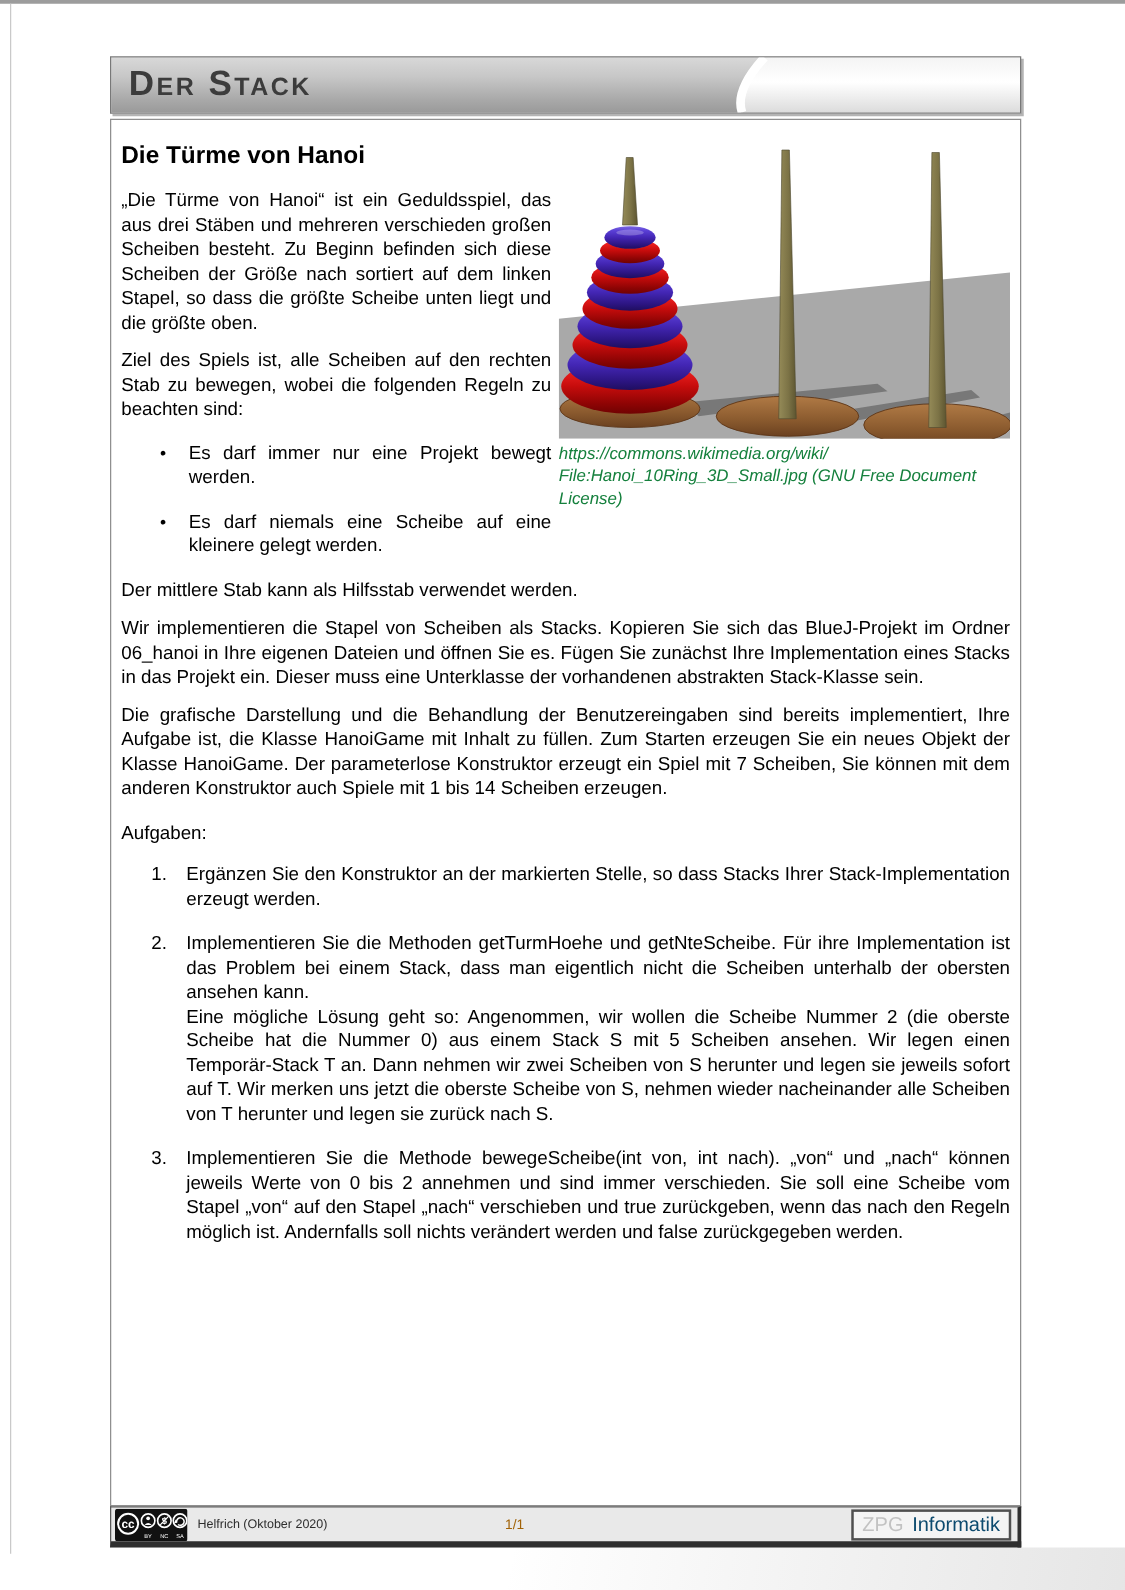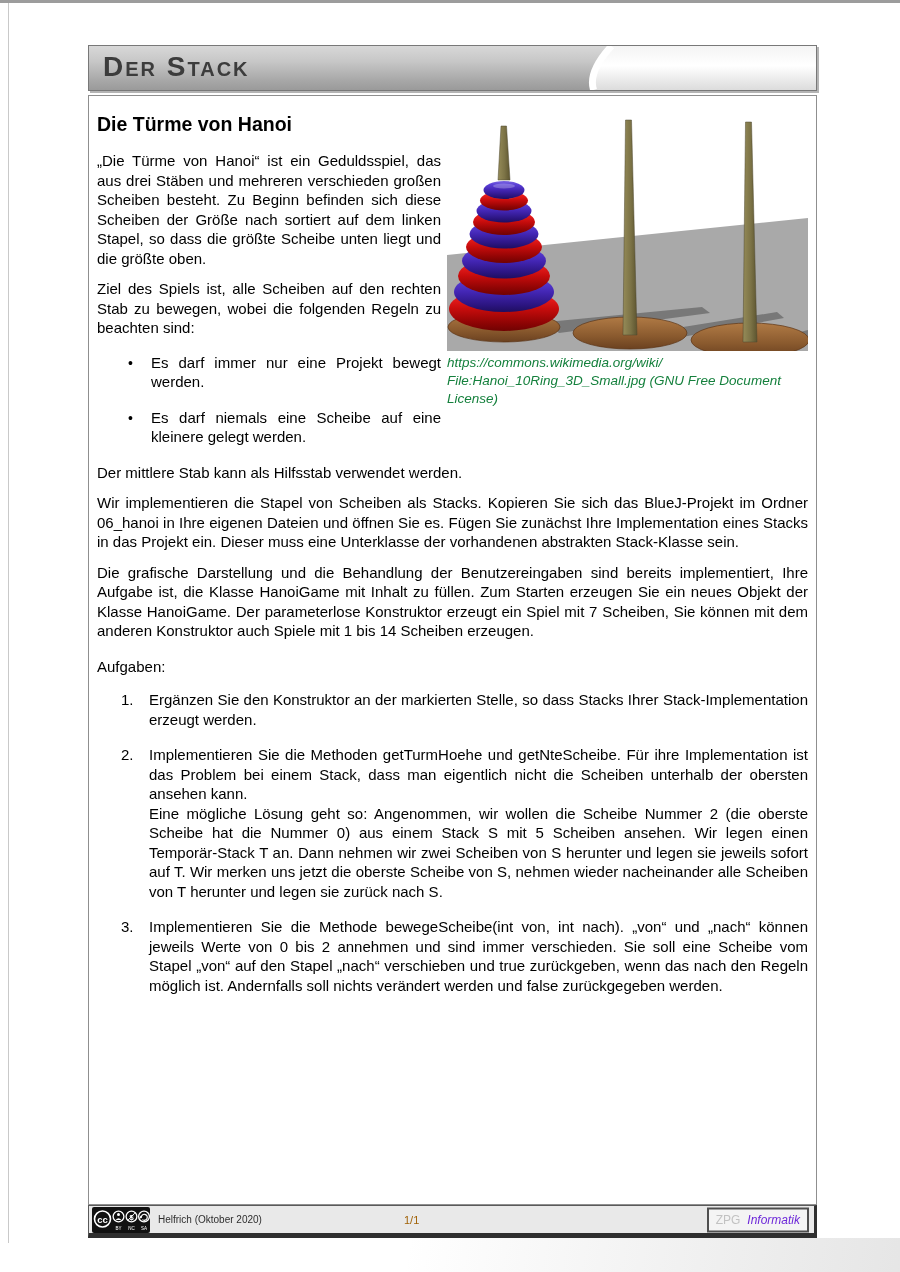--- a/index.html
+++ b/index.html
@@ -58,24 +58,24 @@
     background: #e9e9e9; border: 1px solid #5a5a5a;
     border-right: 3px solid #2f2f2f; border-bottom: 5px solid #2f2f2f;
     display: flex; align-items: center;
   }
   .cc-badge { margin-left: 3px; flex: none; display: flex; align-items: center; }
   .footer-author { margin-left: 8px; font-size: 10px; color: #2e2e2e; }
   .footer-page { position: absolute; left: 315px; font-size: 11px; color: #a16207; }
   .brand-box {
     position: absolute; right: 5px; top: 50%; transform: translateY(-50%);
     border: 2px solid #4f4f4f; background: #f4f4f4; padding: 0 7px;
-    font-size: 12px; line-height: 21px; height: 25px; display: flex; gap: 7px; align-items: center;
+    font-size: 16px; line-height: 21px; height: 25px; display: flex; gap: 7px; align-items: center;
   }
   .brand-zpg { color: #c2c2c2; }
-  .brand-name { color: #6d28d9; font-style: italic; }
+  .brand-name { color: #0c4a6e; }
 </style>
 </head>
 <body>
 
 <div class="sheet">
   <div class="page-top-edge"></div>
   <div class="page-left-edge"></div>
   <div class="page-bottom-fade"></div>
 
   <div class="band">

